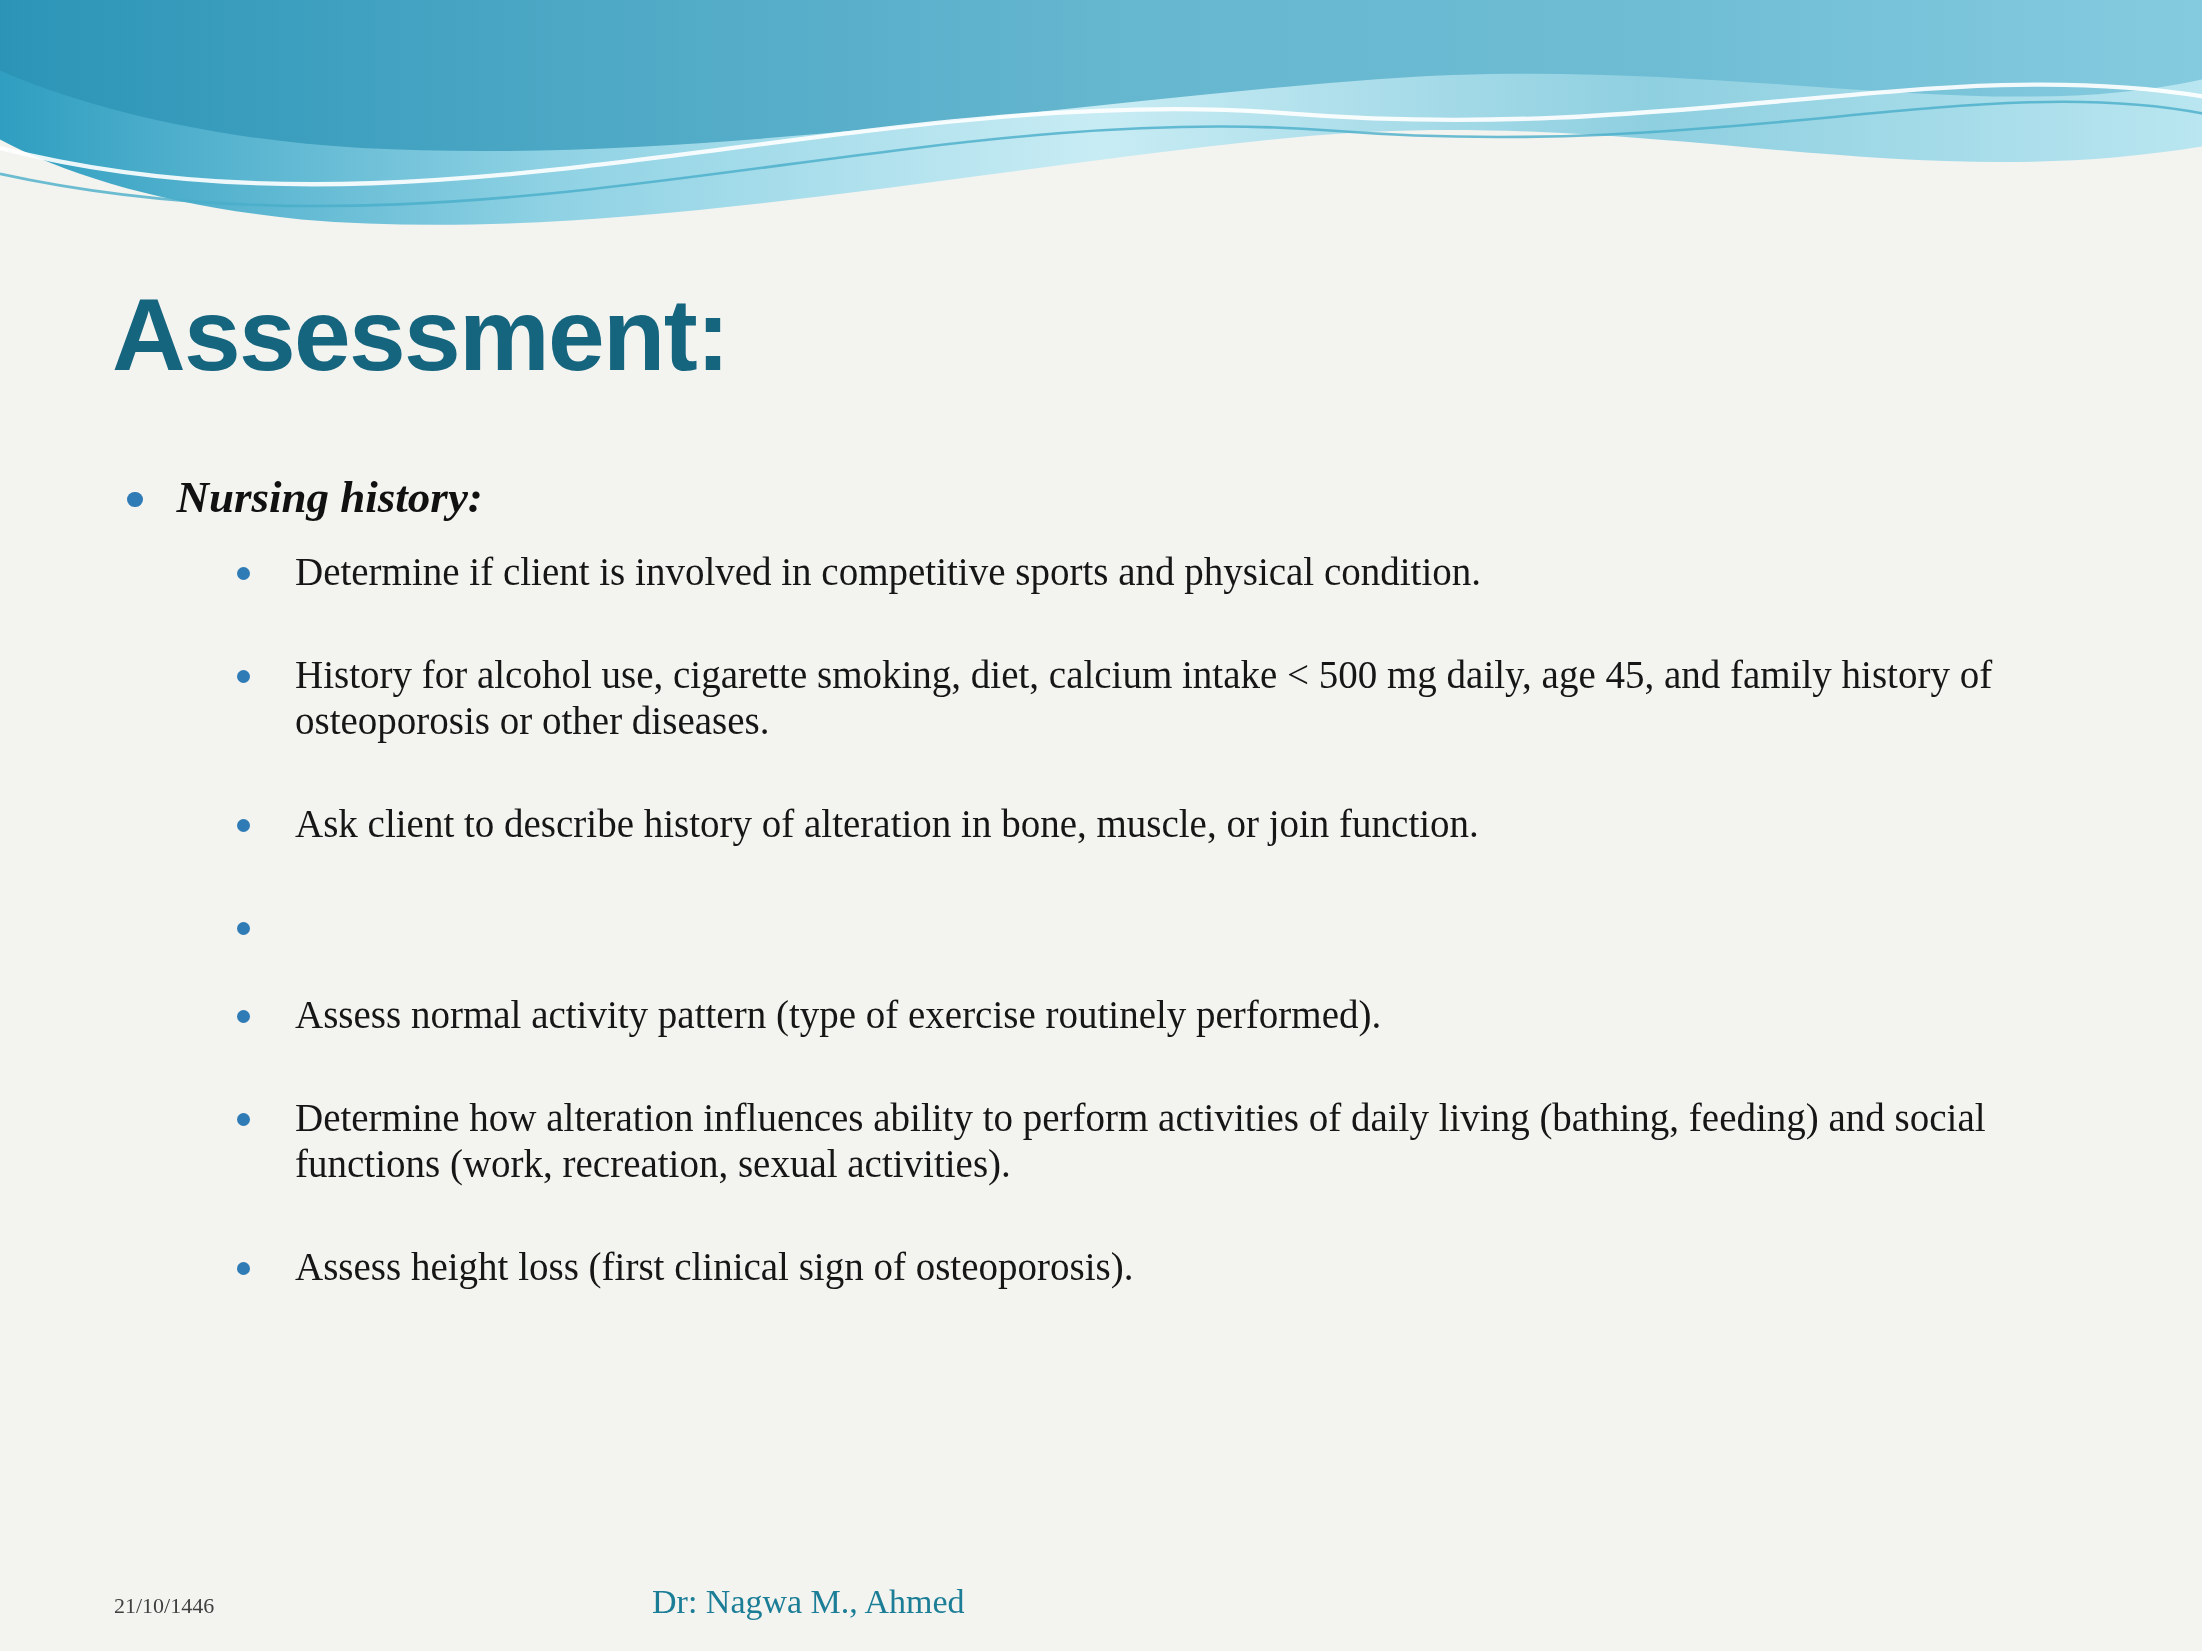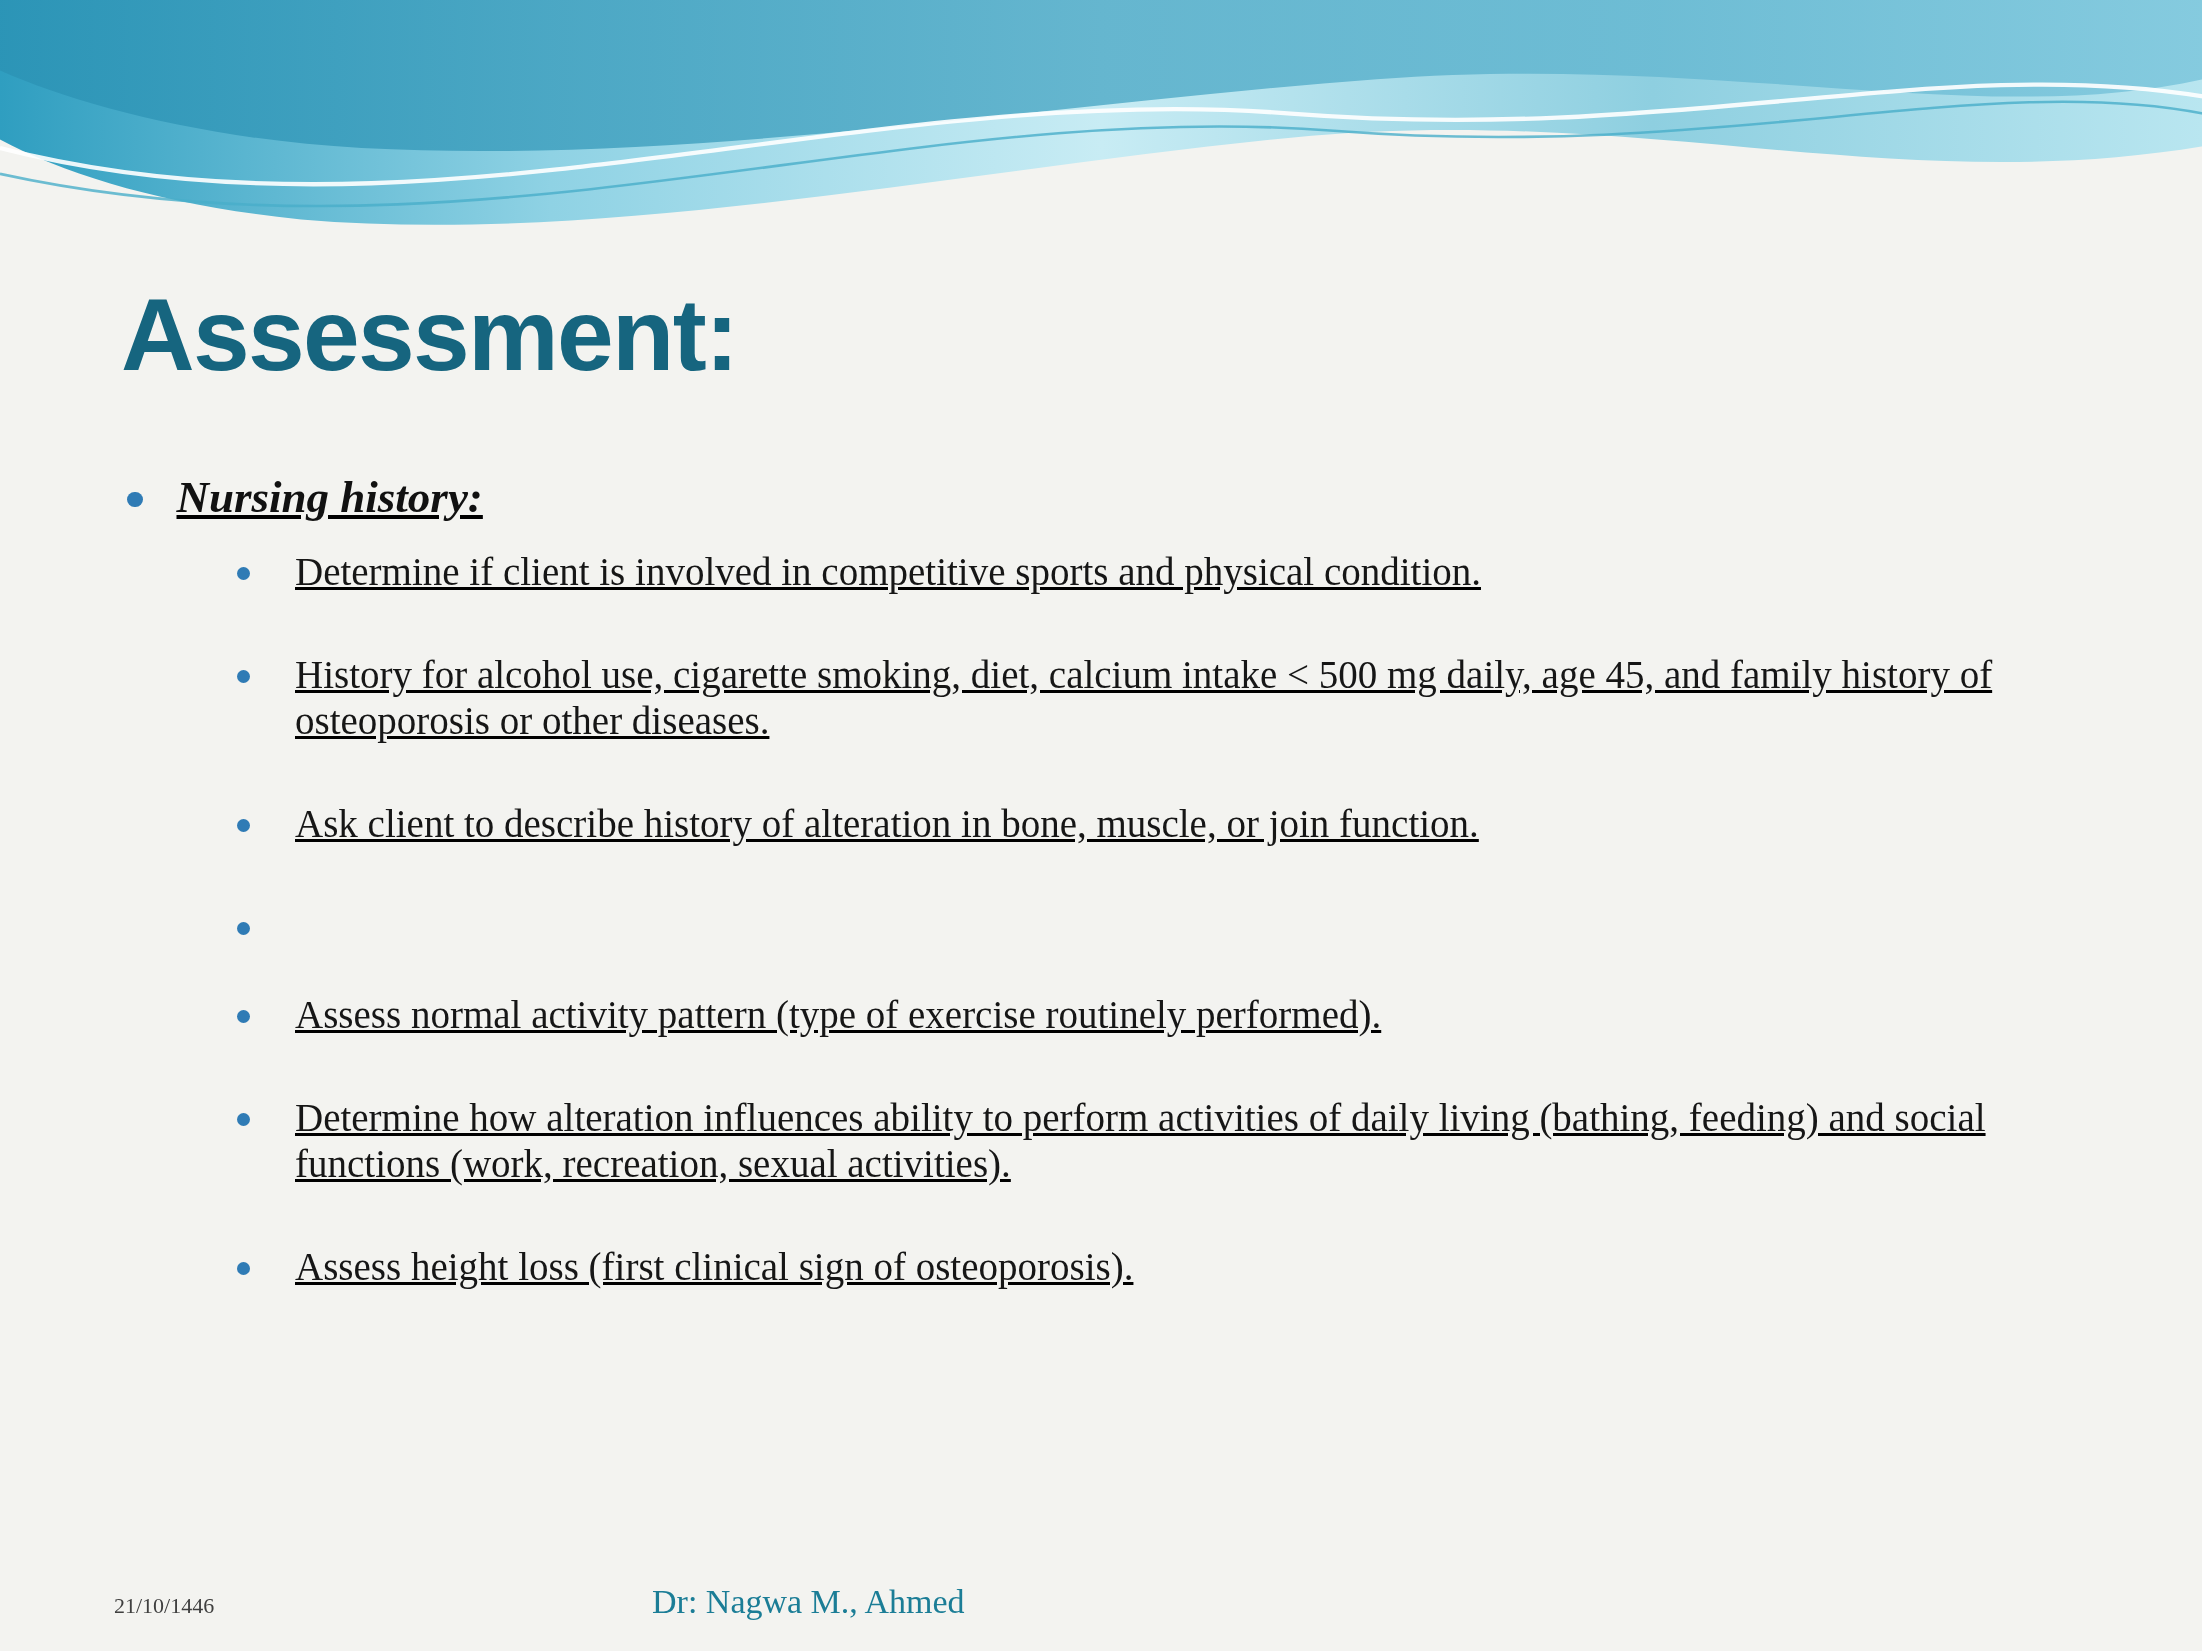--- a/index.html
+++ b/index.html
@@ -15,35 +15,34 @@
   .wave-header {
     position:absolute; top:0; left:0;
     width:2203px; height:284px;
     pointer-events:none;
   }
   .wave-header svg { width:100%; height:100%; display:block; }
 
   
   .slide-title {
     position:absolute;
-    left:121px; top:277px;
+    left:112px; top:277px;
     font-family:"Liberation Sans", sans-serif;
     font-weight:bold;
     font-size:102px;
     letter-spacing:-1.7px;
     color:#16657f;
     text-align:center;
   }
 
   
   .content {
     position:absolute;
     left:127px; top:471px;
     width:2005px;
-    text-decoration:underline;
   }
   .section-row {
     display:flex; align-items:flex-start; gap:34px;
     margin-bottom:26px;
   }
   .section-bullet {
     flex:0 0 15.5px; width:15.5px; height:15.5px;
     border-radius:50%;
     background:#2f7bb5;
     margin-top:20.6px;

